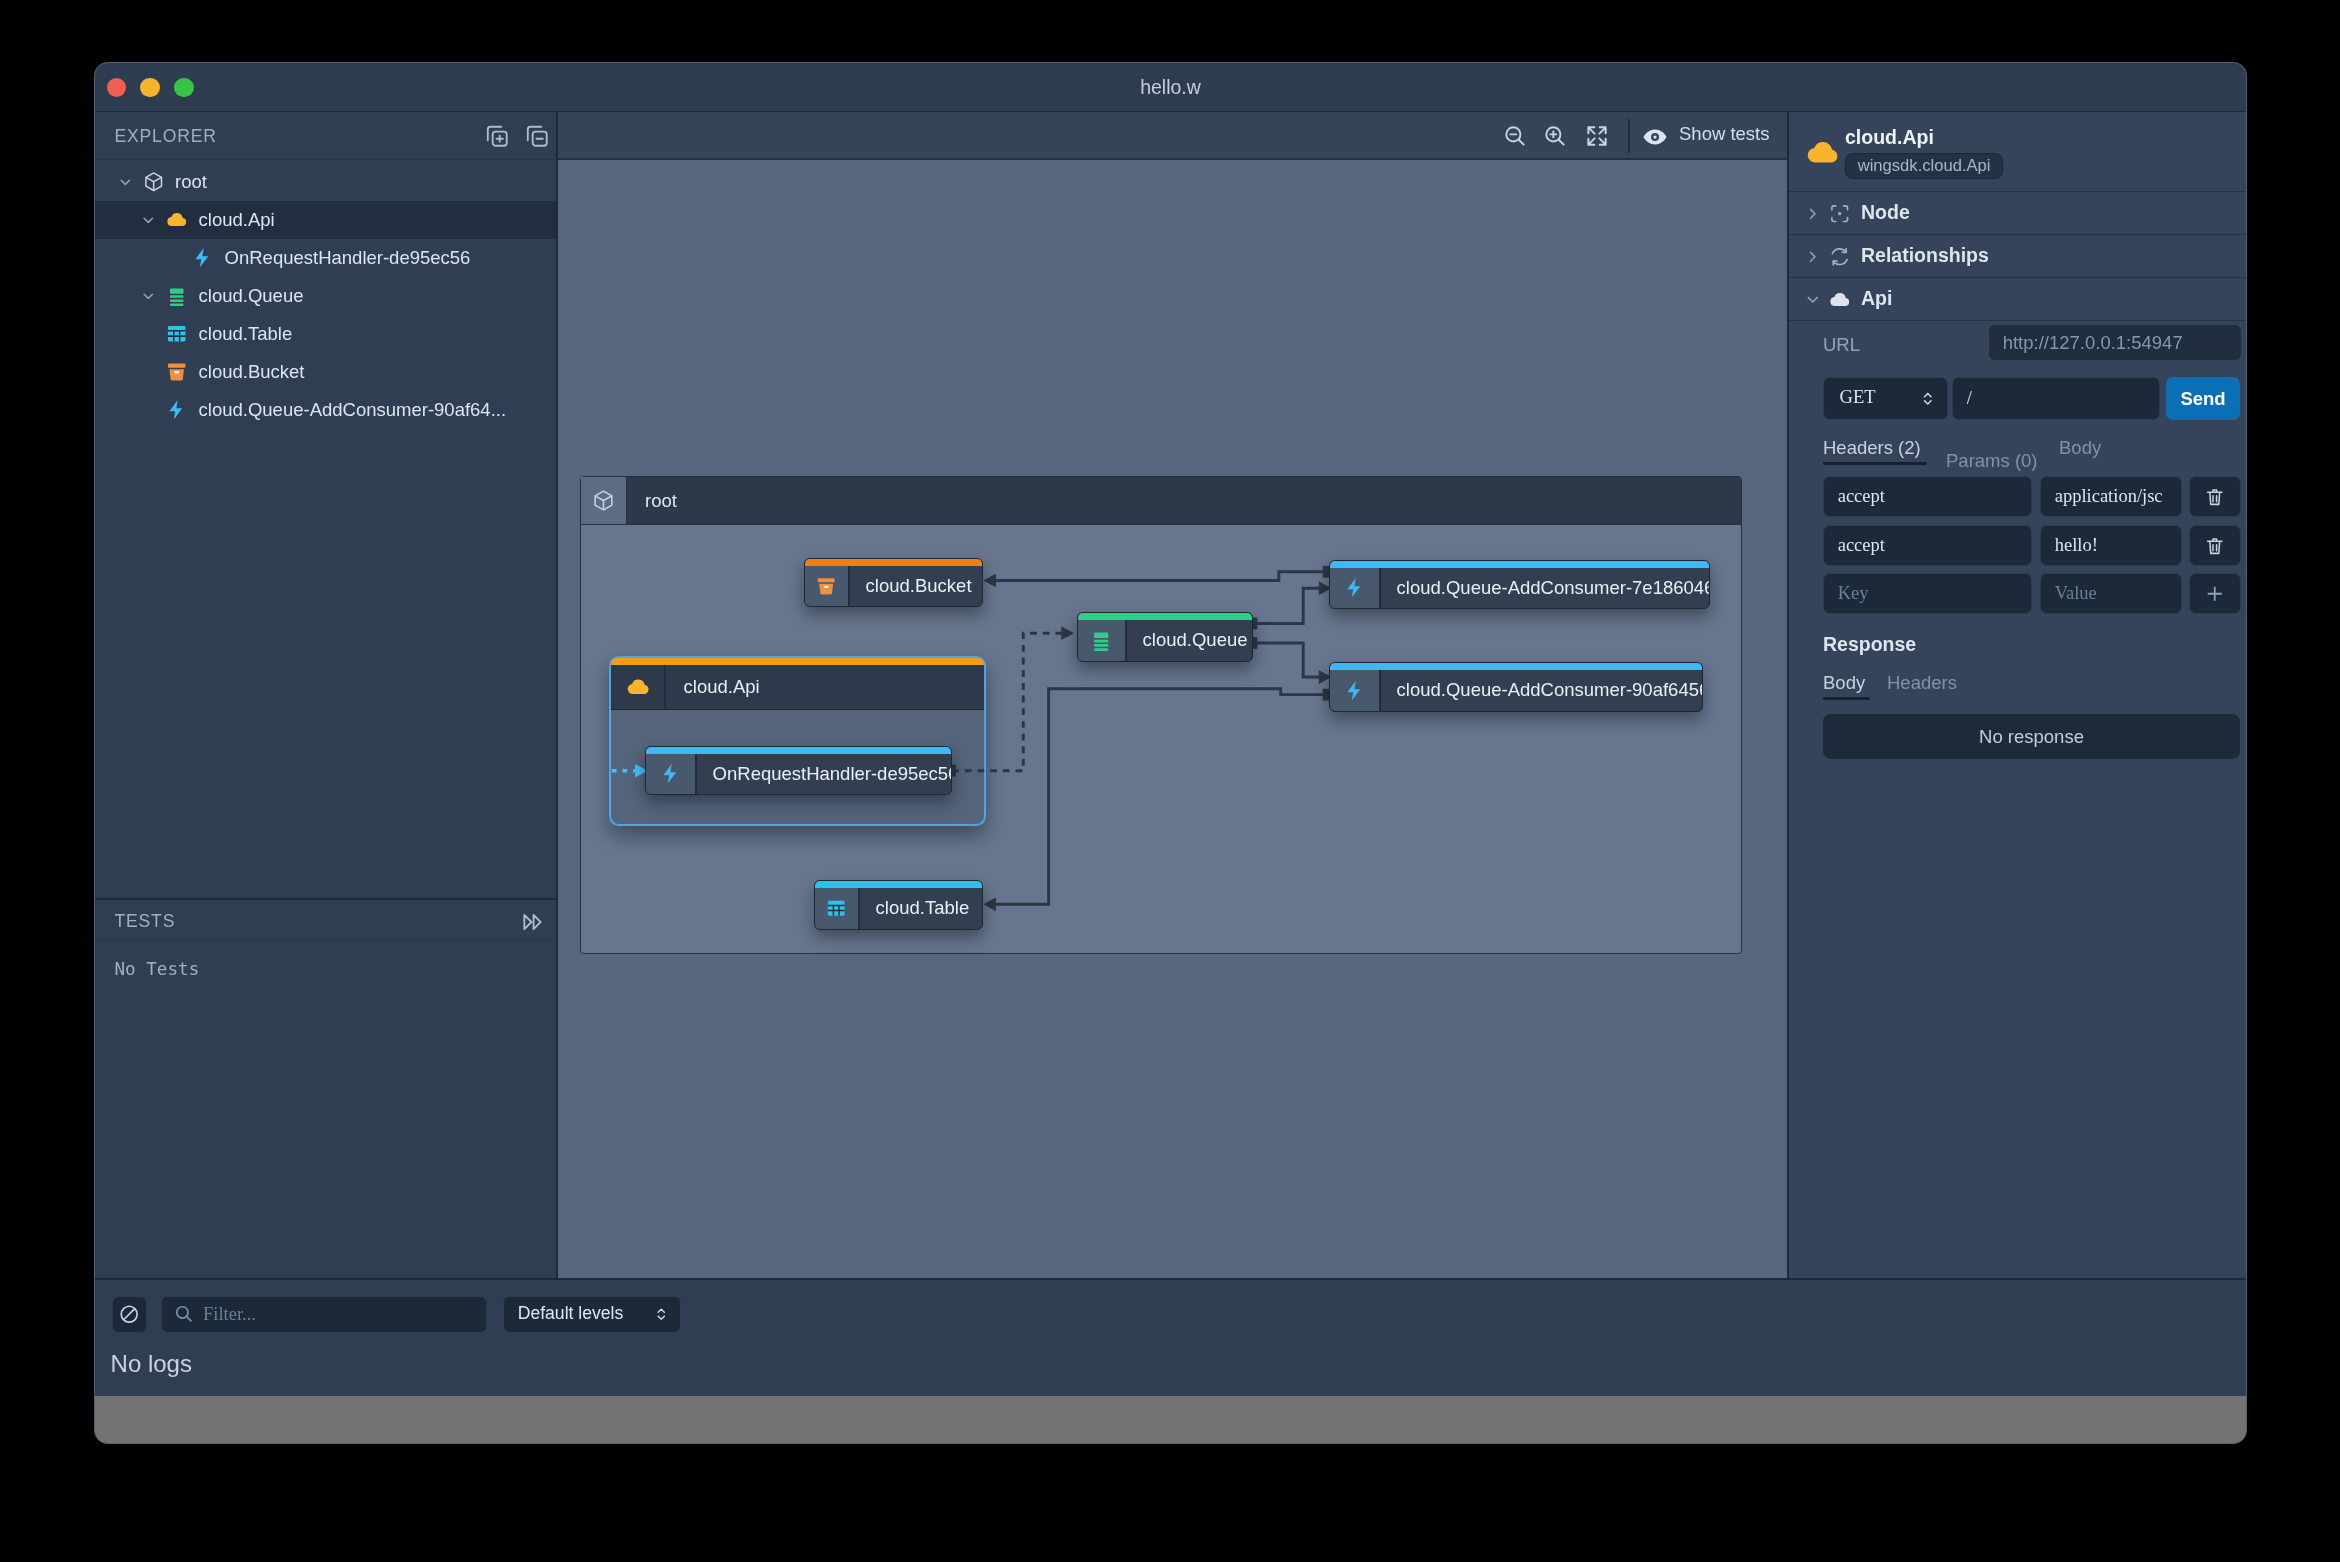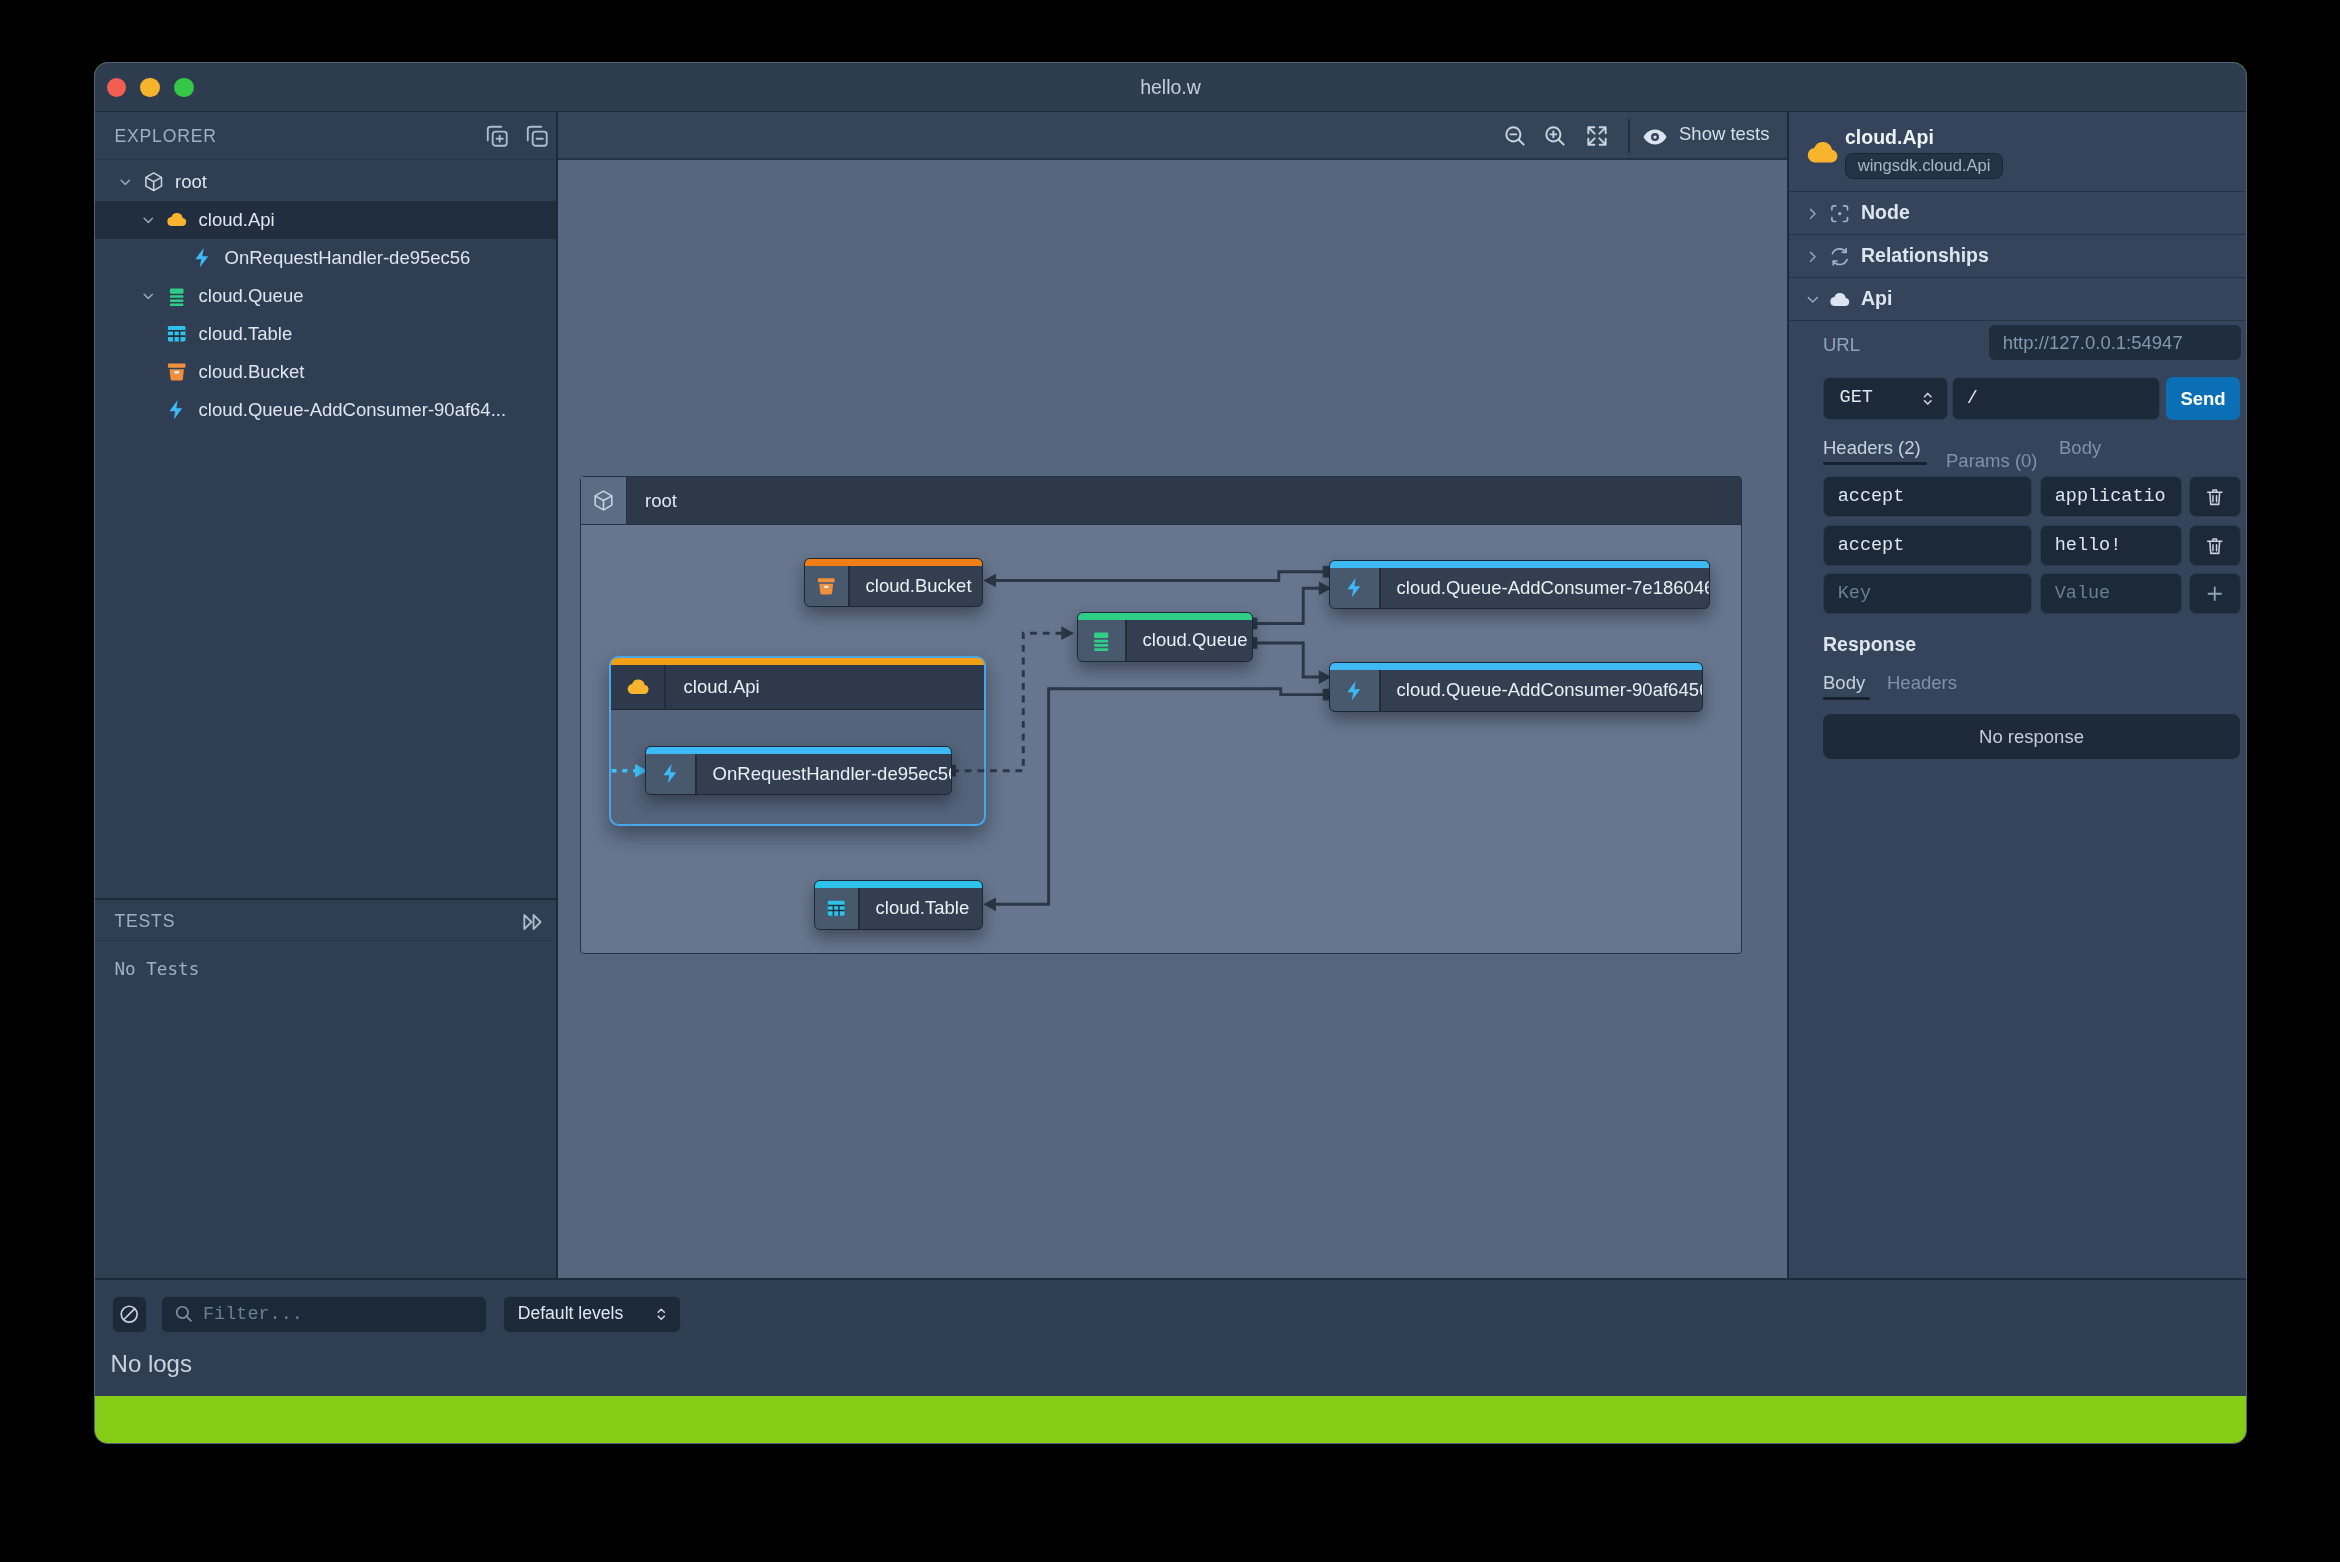--- a/index.html
+++ b/index.html
@@ -1,18 +1,18 @@
 <!DOCTYPE html>
 <html><head>
 <meta charset="utf-8">
 <style>
   html,body{margin:0;padding:0;background:#000;width:2341px;height:1562px;
     font-family:"Liberation Sans",sans-serif;-webkit-font-smoothing:antialiased;}
   *{box-sizing:border-box;}
-  .window{position:absolute;left:94px;top:62px;width:2153px;height:1382px;background:#84cc16;
+  .window{position:absolute;left:94px;top:62px;width:2153px;height:1382px;background:#737373;
     border-radius:13.7px;overflow:hidden;border:1px solid #51627a;}
   
   .titlebar{position:absolute;left:0;top:0;width:100%;height:49px;background:#2e3c50;
     border-bottom:1px solid #1d2a3a;}
   .tl{position:absolute;top:14.6px;width:19.5px;height:19.5px;border-radius:50%;}
   .title{position:absolute;left:0;right:0;top:0;height:49px;line-height:49px;text-align:center;
     color:#c3cfdc;font-size:19.5px;}
   
   .explorer{position:absolute;left:0;top:49px;width:463px;height:1166px;background:#2f3e53;
     border-right:2px solid #1d2a3a;}
@@ -70,21 +70,21 @@
   .insp-badge{position:absolute;left:56px;top:41px;height:26px;line-height:24.4px;padding:0 11.7px;
     background:#243246;border:1px solid #1a2636;border-radius:7.8px;font-size:16.6px;color:#a6b7ca;}
   .sect{position:absolute;left:0;width:100%;height:43px;border-bottom:1.5px solid #243347;cursor:pointer;}
   .sect .schev{position:absolute;left:14.6px;top:12.7px;width:17.6px;height:17.6px;}
   .sect .sico{position:absolute;left:39px;top:9.8px;width:23.4px;height:23.4px;}
   .sect .slbl{position:absolute;left:72px;top:8.8px;font-size:19.5px;font-weight:bold;color:#dde6ef;}
   .urllbl{position:absolute;left:34px;top:222px;font-size:18.5px;color:#8fa3bb;}
   .urlbox{position:absolute;left:200px;top:213px;width:252px;height:35px;background:#1f2d3e;
     border-radius:5.9px;line-height:35px;padding:0 13.7px;font-size:18.5px;color:#8298b0;white-space:nowrap;overflow:hidden;}
   .fld{background:#1c2938;border:1.5px solid #2d3c50;border-radius:6.8px;color:#dfe7f0;font-size:18.5px;
-    font-family:Liberation Mono, monospace;outline:none;}
+    font-family:Liberation Serif, serif;outline:none;}
   .fld::placeholder{color:#6b7f96;}
   .methodbox{position:absolute;left:34px;top:265px;width:125px;height:43px;cursor:pointer;}
   .methodbox .mlbl{position:absolute;left:15.6px;top:8.8px;font-size:18.5px;color:#dfe7f0;}
   .pathfld{position:absolute;left:163px;top:265px;width:208px;height:43px;padding:0 13.7px;}
   .sendbtn{position:absolute;left:377px;top:265px;width:74px;height:43px;background:#0b6fb5;border:none;
     border-radius:6.8px;color:#fff;font-size:18.5px;font-weight:bold;cursor:pointer;font-family:"Liberation Sans",sans-serif;}
   .tab{position:absolute;font-size:18.5px;color:#7e92a9;cursor:pointer;}
   .tab.act{color:#c6d2df;}
   .tabline{position:absolute;height:2.9px;background:#16202e;border-radius:2px;}
   .hk{position:absolute;height:41px;padding:0 13.7px;}

